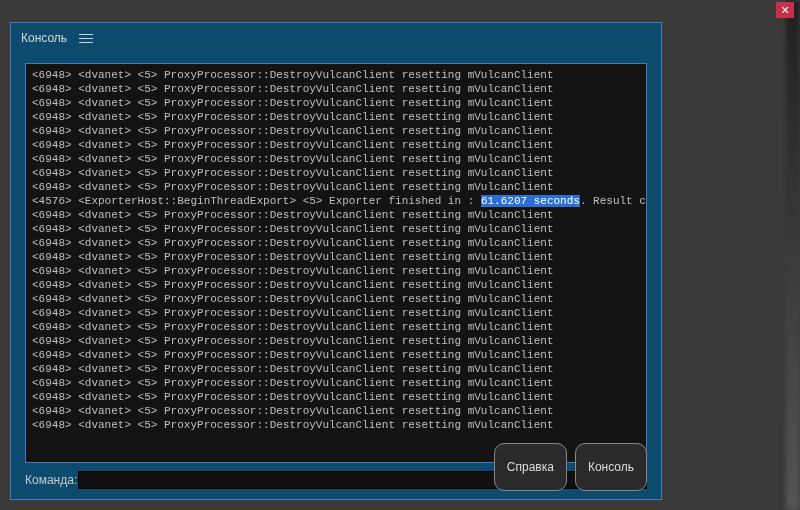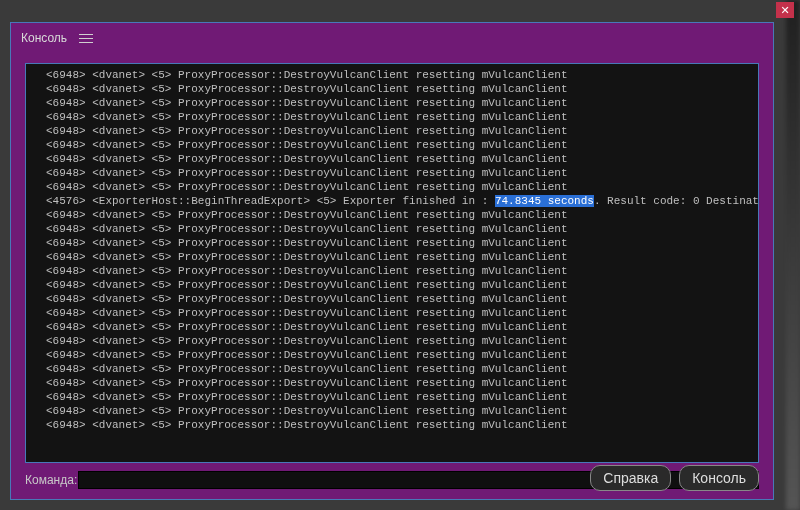--- a/index.html
+++ b/index.html
@@ -4,38 +4,38 @@
 <style>
   * { box-sizing: border-box; margin: 0; padding: 0; }
   html, body { width: 800px; height: 510px; overflow: hidden; font-family: "Segoe UI", Arial, sans-serif; background: #4a4a4a; }
   .app { width: 800px; height: 510px; position: relative; background: #3a3a3a; }
   .bgstrip { position: absolute; top: 0; right: 0; width: 14px; height: 100%; background: linear-gradient(#202020, #555); filter: blur(2px); }
   .close-btn {
     position: absolute; top: 2px; right: 6px; width: 18px; height: 16px;
     background: #c4314b; color: #fff; font-size: 11px; line-height: 16px; text-align: center; cursor: pointer;
   }
   .panel {
-    position: absolute; left: 10px; top: 22px; width: 764px; height: 478px;
-    background: #701a75; border: 1px solid #4878b8;
+    position: absolute; left: 10px; top: 22px; width: 652px; height: 478px;
+    background: #0c4a6e; border: 1px solid #4878b8;
   }
   .panel-header {
     height: 30px; display: flex; align-items: center; padding: 0 10px; gap: 12px;
     color: #d8d8d8; font-size: 12px;
   }
   .menu-icon { display: inline-block; width: 14px; position: relative; }
   .menu-icon span, .menu-icon::before, .menu-icon::after {
     content: ""; display: block; height: 1px; background: #d0d0d0; margin: 3px 0;
   }
   .log-wrap {
     position: absolute; left: 14px; top: 40px; right: 14px; height: 400px;
     background: #131313; border: 1px solid #4878b8;
     display: flex; flex-direction: column;
   }
   .log {
-    flex: 1; overflow: auto; padding: 4px 20px;
+    flex: 1; overflow: auto; padding: 4px 6px;
     font-family: Consolas, "Courier New", monospace; font-size: 11px; line-height: 14px;
     color: #bfbfbf; white-space: nowrap;
   }
   .log .line { white-space: pre; }
   .hl { background: #2a6fd6; color: #fff; }
   
   .log::-webkit-scrollbar { width: 14px; height: 14px; }
   .log::-webkit-scrollbar-track { background: #e8e8e8; }
   .log::-webkit-scrollbar-thumb { background: #bcbcbc; border: 1px solid #999; }
   .log::-webkit-scrollbar-button { background: #e0e0e0; height: 14px; width: 14px; border: 1px solid #999; }
@@ -47,21 +47,21 @@
   }
   .cmd-input {
     flex: 1; height: 18px; background: #0f0f0f; border: 1px solid #000;
     color: #ccc; font-size: 11px; padding: 0 4px;
   }
   .btn-row {
     position: absolute; right: 14px; bottom: 8px; display: flex; gap: 8px;
   }
   .btn {
     border: 1px solid #888; background: #2a2a2a; color: #ddd;
-    border-radius: 10px; font-size: 14px; padding: 4px 12px; cursor: pointer;
+    border-radius: 10px; font-size: 12px; padding: 16px 12px; cursor: pointer;
   }
 </style>
 </head>
 <body>
 
 <div class="app">
   <div class="bgstrip"></div>
   <div class="close-btn">✕</div>
 
   <div class="panel">
@@ -76,21 +76,21 @@
       <div class="log" id="log">
           <div class="line">&lt;6948&gt; &lt;dvanet&gt; &lt;5&gt; ProxyProcessor::DestroyVulcanClient resetting mVulcanClient</div>
           <div class="line">&lt;6948&gt; &lt;dvanet&gt; &lt;5&gt; ProxyProcessor::DestroyVulcanClient resetting mVulcanClient</div>
           <div class="line">&lt;6948&gt; &lt;dvanet&gt; &lt;5&gt; ProxyProcessor::DestroyVulcanClient resetting mVulcanClient</div>
           <div class="line">&lt;6948&gt; &lt;dvanet&gt; &lt;5&gt; ProxyProcessor::DestroyVulcanClient resetting mVulcanClient</div>
           <div class="line">&lt;6948&gt; &lt;dvanet&gt; &lt;5&gt; ProxyProcessor::DestroyVulcanClient resetting mVulcanClient</div>
           <div class="line">&lt;6948&gt; &lt;dvanet&gt; &lt;5&gt; ProxyProcessor::DestroyVulcanClient resetting mVulcanClient</div>
           <div class="line">&lt;6948&gt; &lt;dvanet&gt; &lt;5&gt; ProxyProcessor::DestroyVulcanClient resetting mVulcanClient</div>
           <div class="line">&lt;6948&gt; &lt;dvanet&gt; &lt;5&gt; ProxyProcessor::DestroyVulcanClient resetting mVulcanClient</div>
           <div class="line">&lt;6948&gt; &lt;dvanet&gt; &lt;5&gt; ProxyProcessor::DestroyVulcanClient resetting mVulcanClient</div>
-          <div class="line">&lt;4576&gt; &lt;ExporterHost::BeginThreadExport&gt; &lt;5&gt; Exporter finished in : <span class="hl">74.8345 seconds</span>. Result code: 0 Destination:</div>
+          <div class="line">&lt;4576&gt; &lt;ExporterHost::BeginThreadExport&gt; &lt;5&gt; Exporter finished in : <span class="hl">61.6207 seconds</span>. Result code: 0 Destination:</div>
           <div class="line">&lt;6948&gt; &lt;dvanet&gt; &lt;5&gt; ProxyProcessor::DestroyVulcanClient resetting mVulcanClient</div>
           <div class="line">&lt;6948&gt; &lt;dvanet&gt; &lt;5&gt; ProxyProcessor::DestroyVulcanClient resetting mVulcanClient</div>
           <div class="line">&lt;6948&gt; &lt;dvanet&gt; &lt;5&gt; ProxyProcessor::DestroyVulcanClient resetting mVulcanClient</div>
           <div class="line">&lt;6948&gt; &lt;dvanet&gt; &lt;5&gt; ProxyProcessor::DestroyVulcanClient resetting mVulcanClient</div>
           <div class="line">&lt;6948&gt; &lt;dvanet&gt; &lt;5&gt; ProxyProcessor::DestroyVulcanClient resetting mVulcanClient</div>
           <div class="line">&lt;6948&gt; &lt;dvanet&gt; &lt;5&gt; ProxyProcessor::DestroyVulcanClient resetting mVulcanClient</div>
           <div class="line">&lt;6948&gt; &lt;dvanet&gt; &lt;5&gt; ProxyProcessor::DestroyVulcanClient resetting mVulcanClient</div>
           <div class="line">&lt;6948&gt; &lt;dvanet&gt; &lt;5&gt; ProxyProcessor::DestroyVulcanClient resetting mVulcanClient</div>
           <div class="line">&lt;6948&gt; &lt;dvanet&gt; &lt;5&gt; ProxyProcessor::DestroyVulcanClient resetting mVulcanClient</div>
           <div class="line">&lt;6948&gt; &lt;dvanet&gt; &lt;5&gt; ProxyProcessor::DestroyVulcanClient resetting mVulcanClient</div>

